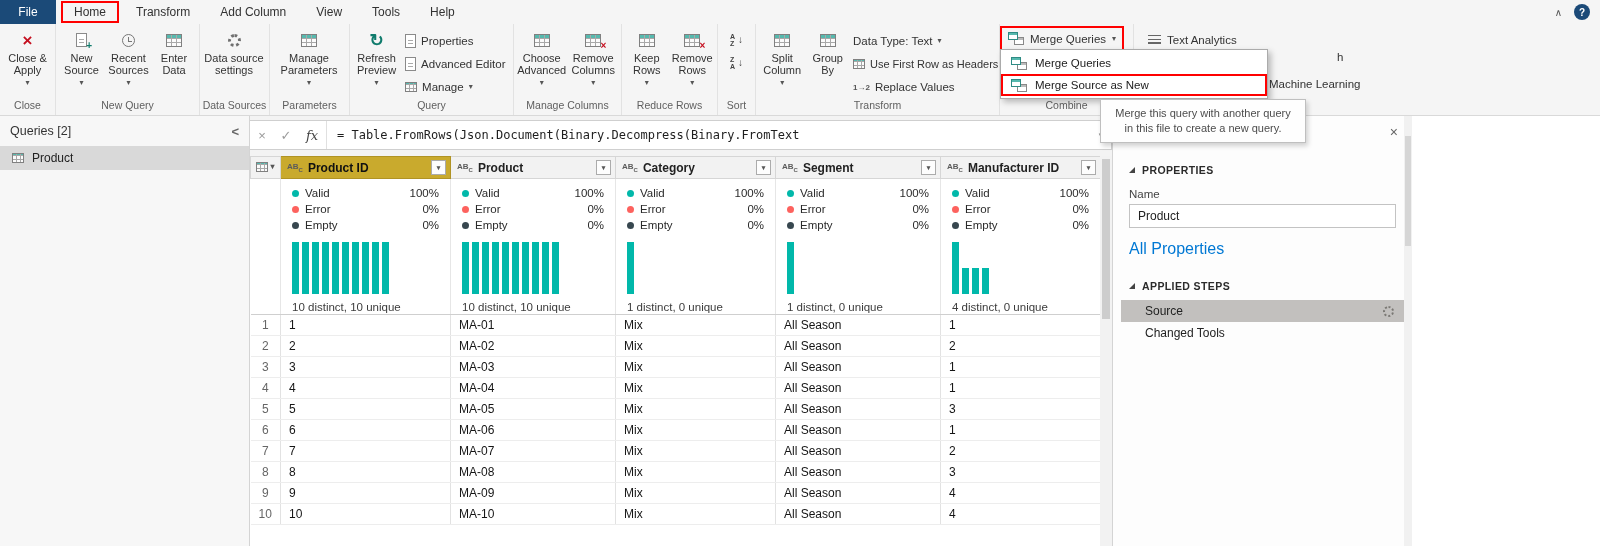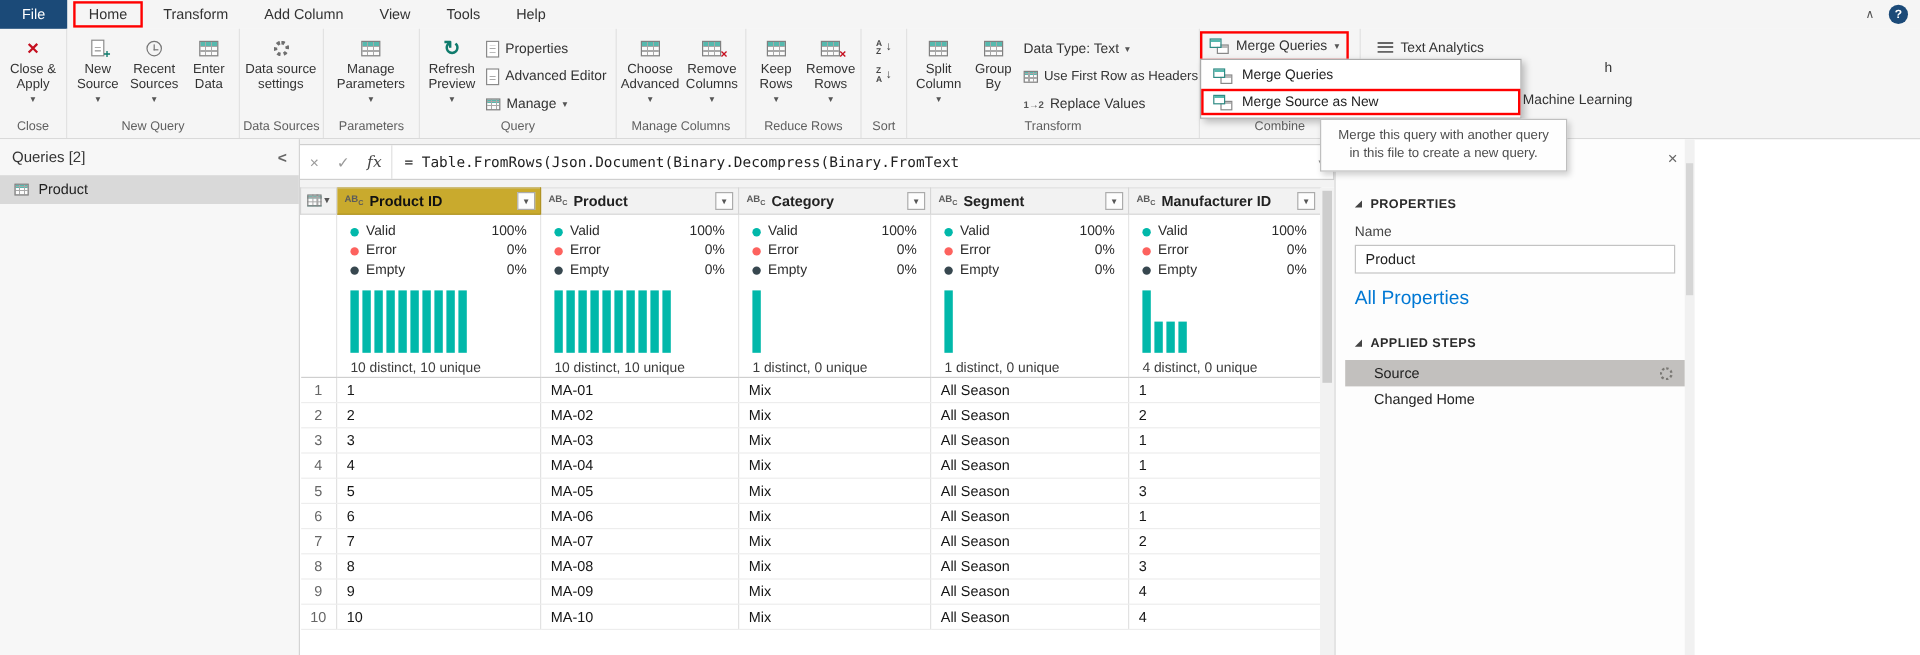--- a/index.html
+++ b/index.html
@@ -710,21 +710,21 @@
     <div class="section-h">
       <span class="tri"></span>
       <span>APPLIED STEPS</span>
     </div>
     <div class="steps">
       <div class="step selected">
         <span>Source</span>
         <span class="gear-sm"></span>
       </div>
       <div class="step">
-        <span>Changed Home</span>
+        <span>Changed Tools</span>
       </div>
     </div>
     <div class="sp-scroll">
         <div class="sp-thumb"></div>
       </div>
   </div>
 </div>
 
 <div class="merge-menu">
   <div class="menu-item">

